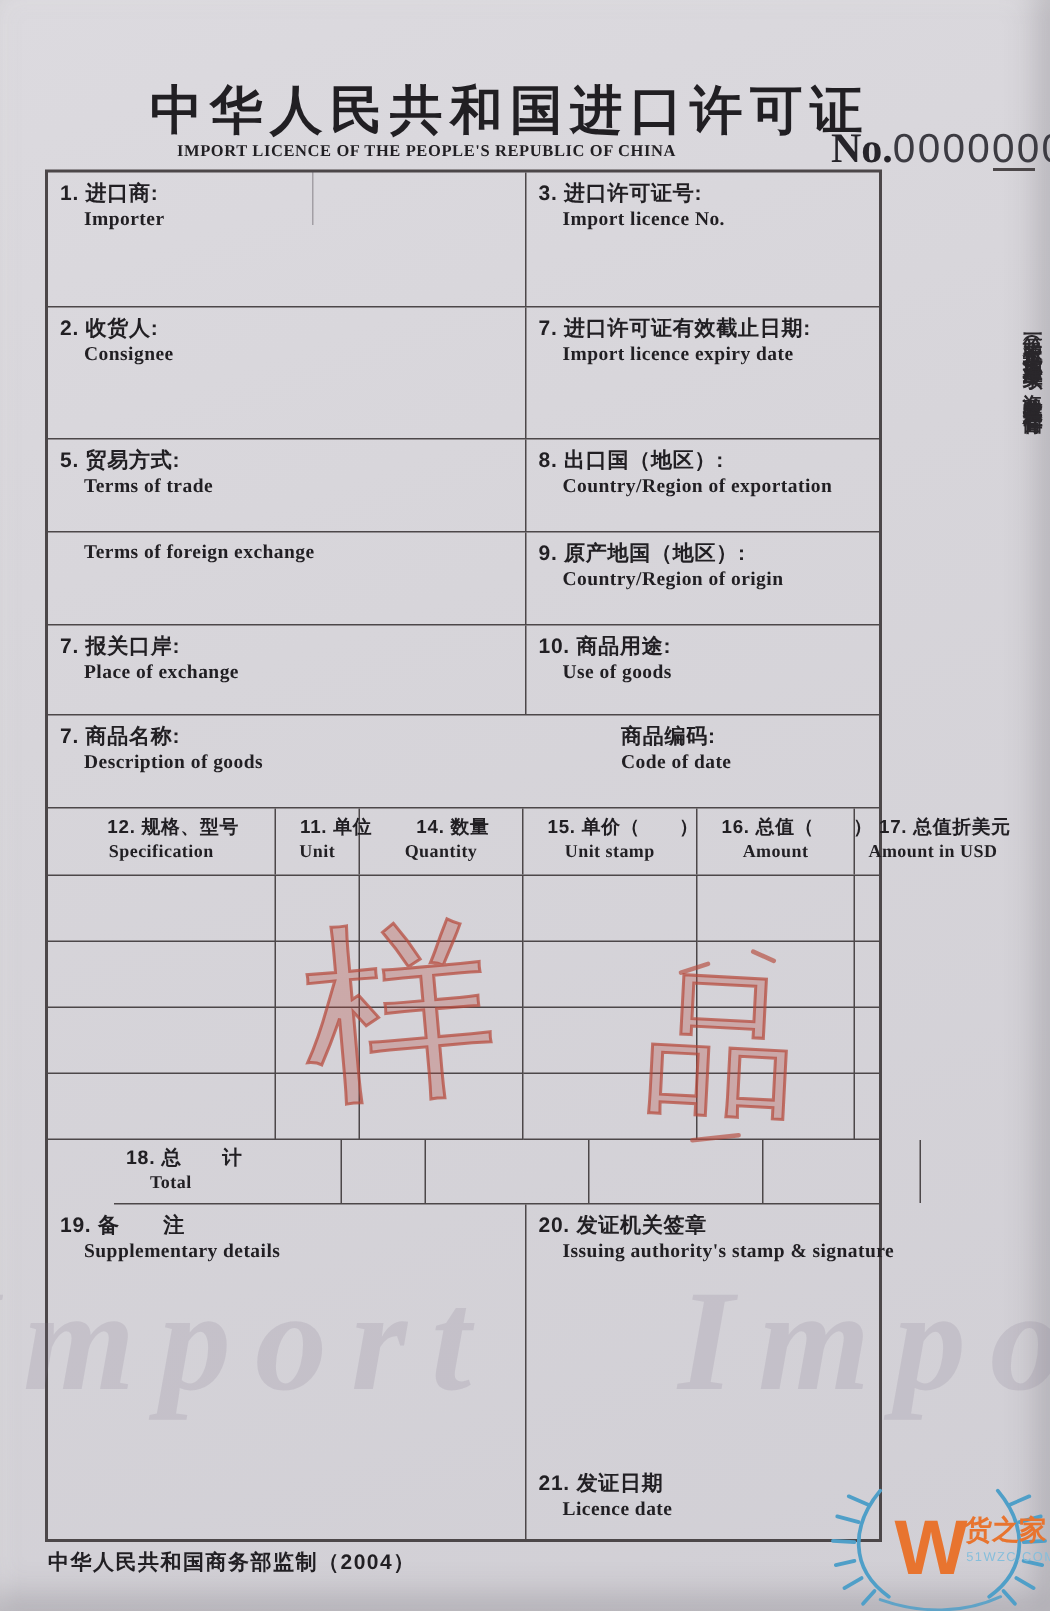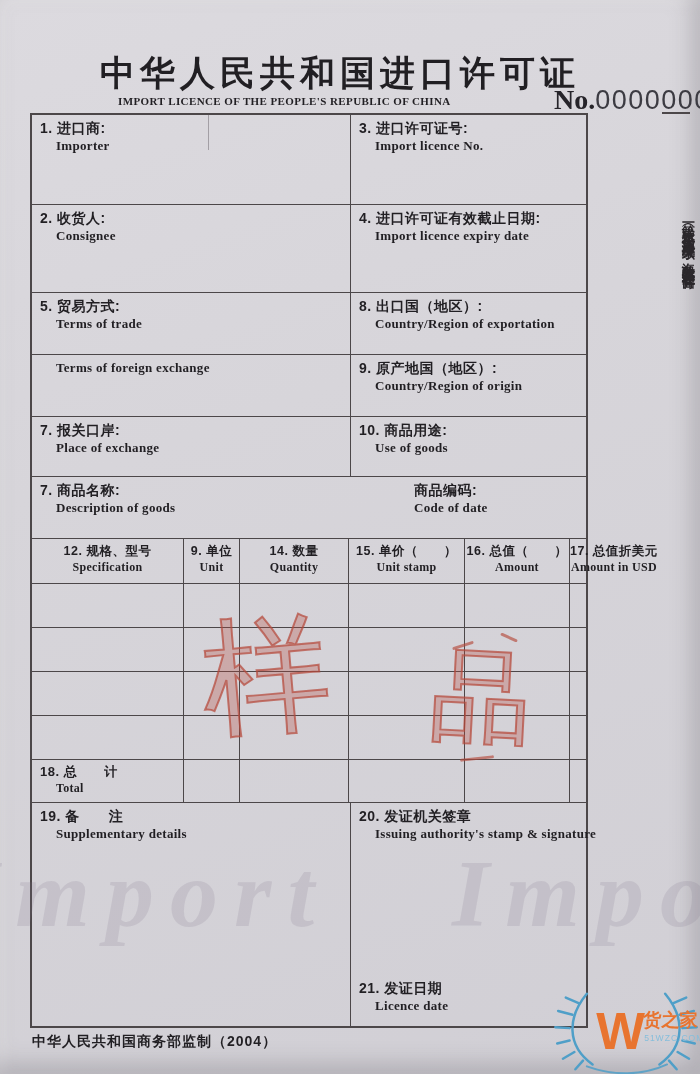--- a/index.html
+++ b/index.html
@@ -31,26 +31,26 @@
   .fbox.r{flex:1;}
   .cn{font-size:14px;font-weight:bold;color:var(--ink);letter-spacing:.5px;white-space:nowrap;}
   .en{font-family:"Liberation Serif",serif;font-size:13px;font-weight:bold;color:var(--ink);
     padding-left:16px;letter-spacing:.3px;white-space:nowrap;}
   .code-label{position:absolute;left:382px;top:5px;}
   
   .ggrid{display:grid;grid-template-columns:152px 56px 109px 116px 105px 1fr;box-sizing:border-box;}
   .ghead{height:45px;border-bottom:1px solid var(--line);}
   .gh-cell{box-sizing:border-box;border-right:1px solid var(--line);text-align:center;padding-top:4px;overflow:visible;}
   .gh-cell:last-child{border-right:none;}
-  .gh-cell .cn{font-size:12.5px;}
+  .gh-cell .cn{font-size:12.5px;padding-left:16px;}
   .gh-cell .en{padding-left:0;font-size:12px;}
   .gbody{height:176px;border-bottom:0;grid-auto-rows:1fr;}
   .gcell{box-sizing:border-box;border-right:1px solid var(--line);border-bottom:1px solid var(--line);}
   .gcell:nth-child(6n){border-right:none;}
-  .gtotal{height:43px;border-bottom:1px solid var(--line);}
+  .gtotal{height:43px;border-bottom:1px solid var(--line);margin-left:44px;}
   .gt-cell{box-sizing:border-box;border-right:1px solid var(--line);padding:3px 8px;}
   .gt-cell:last-child{border-right:none;}
   .gt-cell .cn{font-size:13px;}
   .gt-cell .en{font-size:12px;}
   .f21{position:absolute;left:8px;bottom:12px;}
   
   .side-strip{position:absolute;left:673px;top:214px;height:352px;width:24px;
     writing-mode:vertical-rl;font-size:13px;font-weight:bold;letter-spacing:1.5px;color:#2a272b;}
   
   .bg-wm{position:absolute;top:838px;font-family:"Liberation Serif",serif;font-style:italic;
@@ -92,21 +92,21 @@
         <div class="en">Import licence No.</div>
       </div>
     </div>
 
     <div class="frow" style="height:88px;">
       <div class="fbox l">
         <div class="cn">2. 收货人:</div>
         <div class="en">Consignee</div>
       </div>
       <div class="fbox r">
-        <div class="cn">4. 进口许可证有效截止日期:</div>
+        <div class="cn">7. 进口许可证有效截止日期:</div>
         <div class="en">Import licence expiry date</div>
       </div>
     </div>
 
     <div class="frow" style="height:62px;">
       <div class="fbox l">
         <div class="cn">5. 贸易方式:</div>
         <div class="en">Terms of trade</div>
       </div>
       <div class="fbox r">
@@ -146,21 +146,21 @@
         </div>
       </div>
     </div>
 
     <div class="ggrid ghead">
       <div class="gh-cell">
         <div class="cn">12. 规格、型号</div>
         <div class="en">Specification</div>
       </div>
       <div class="gh-cell">
-        <div class="cn">9. 单位</div>
+        <div class="cn">11. 单位</div>
         <div class="en">Unit</div>
       </div>
       <div class="gh-cell">
         <div class="cn">14. 数量</div>
         <div class="en">Quantity</div>
       </div>
       <div class="gh-cell">
         <div class="cn">15. 单价（　　）</div>
         <div class="en">Unit stamp</div>
       </div>

